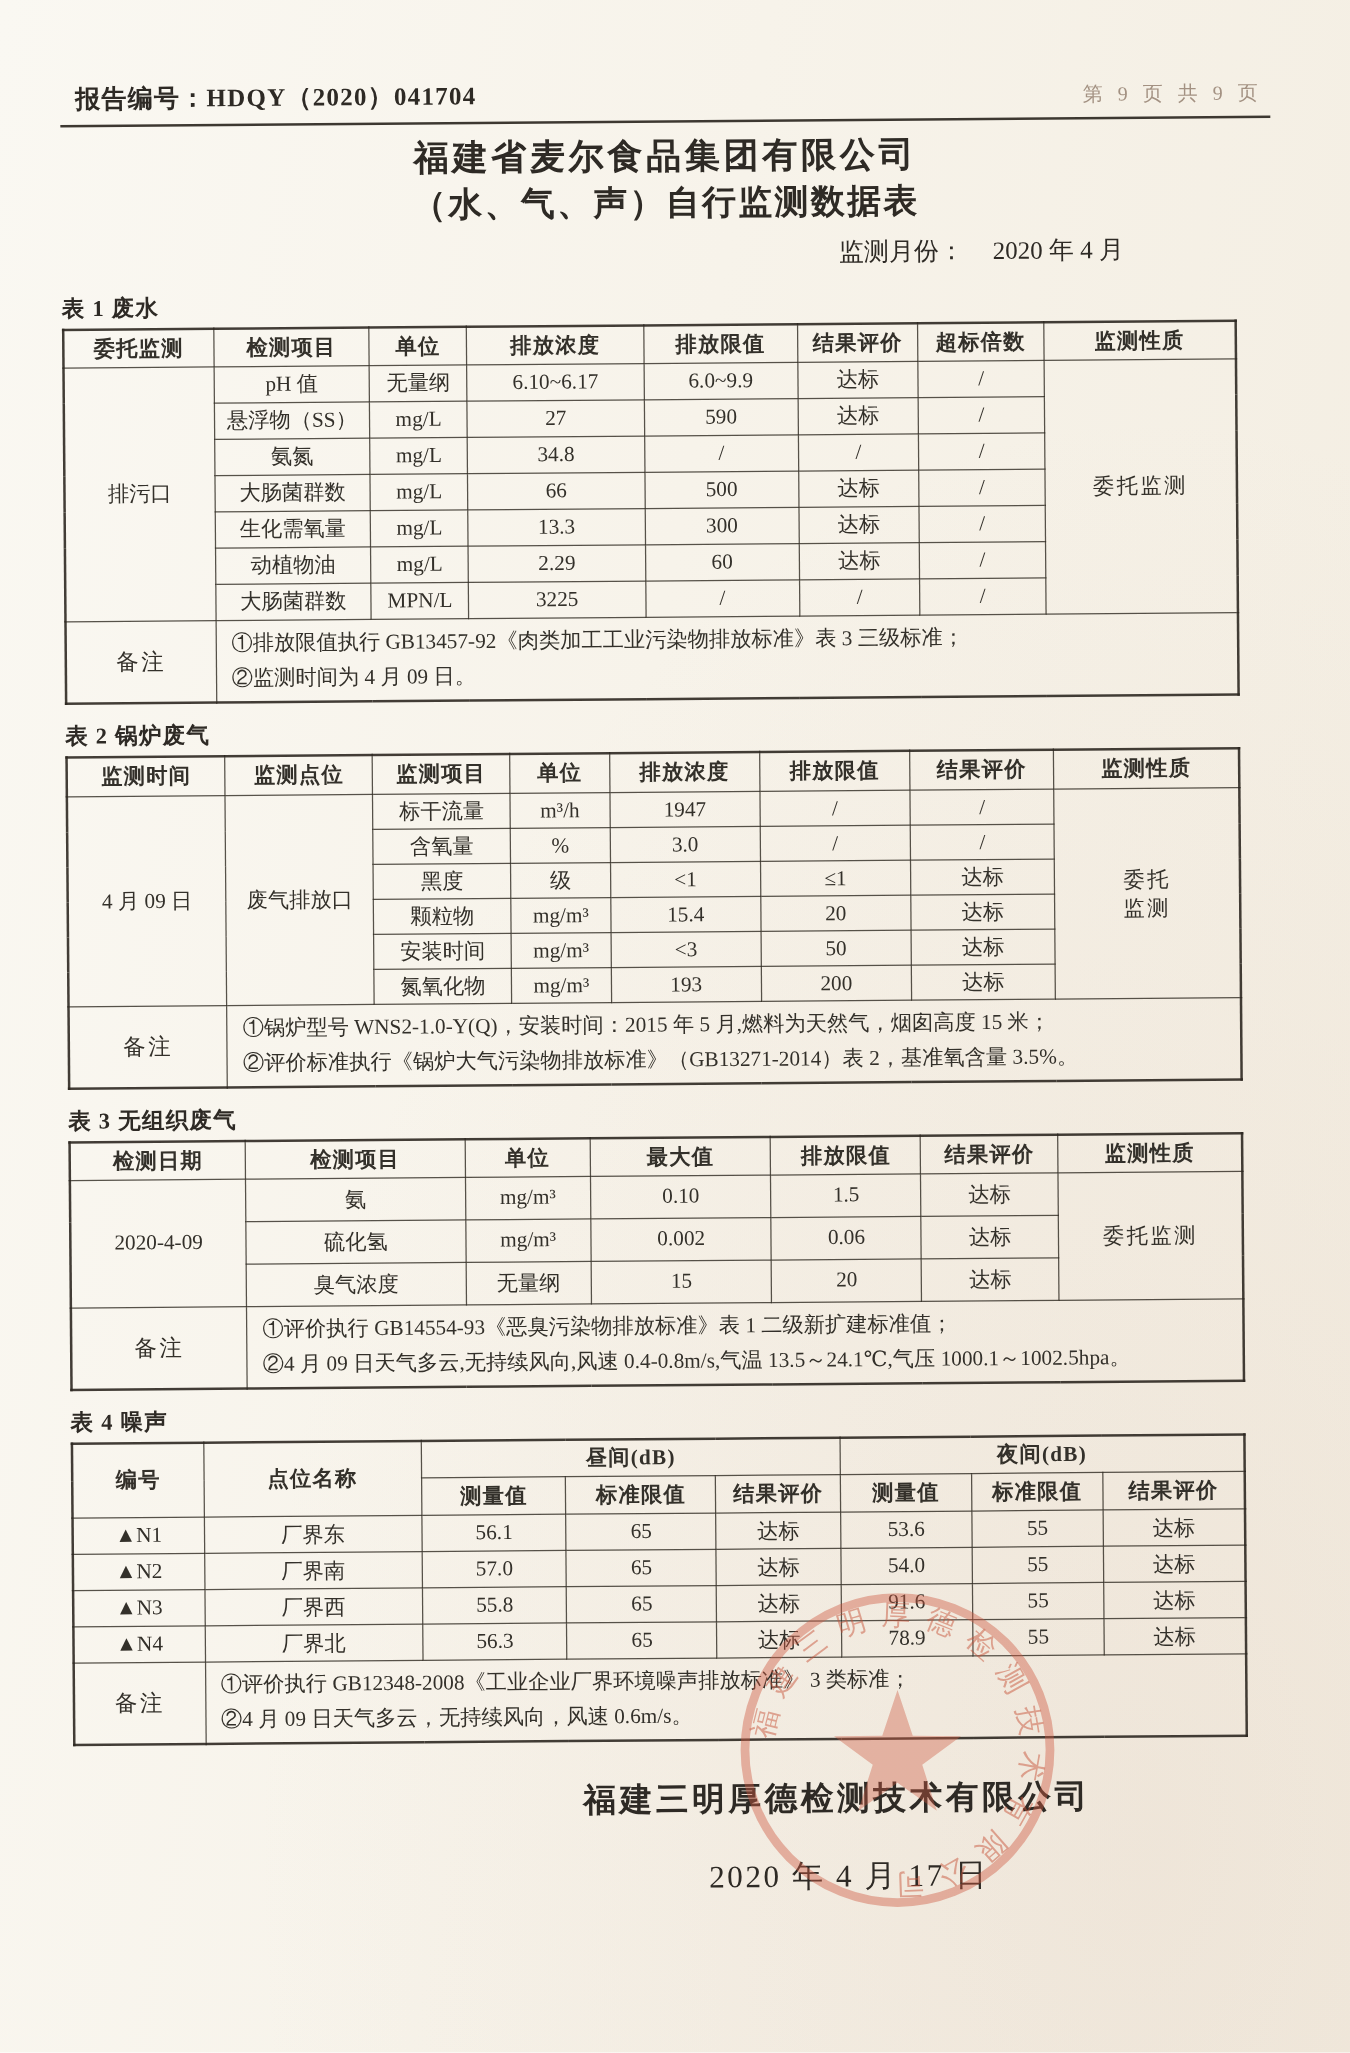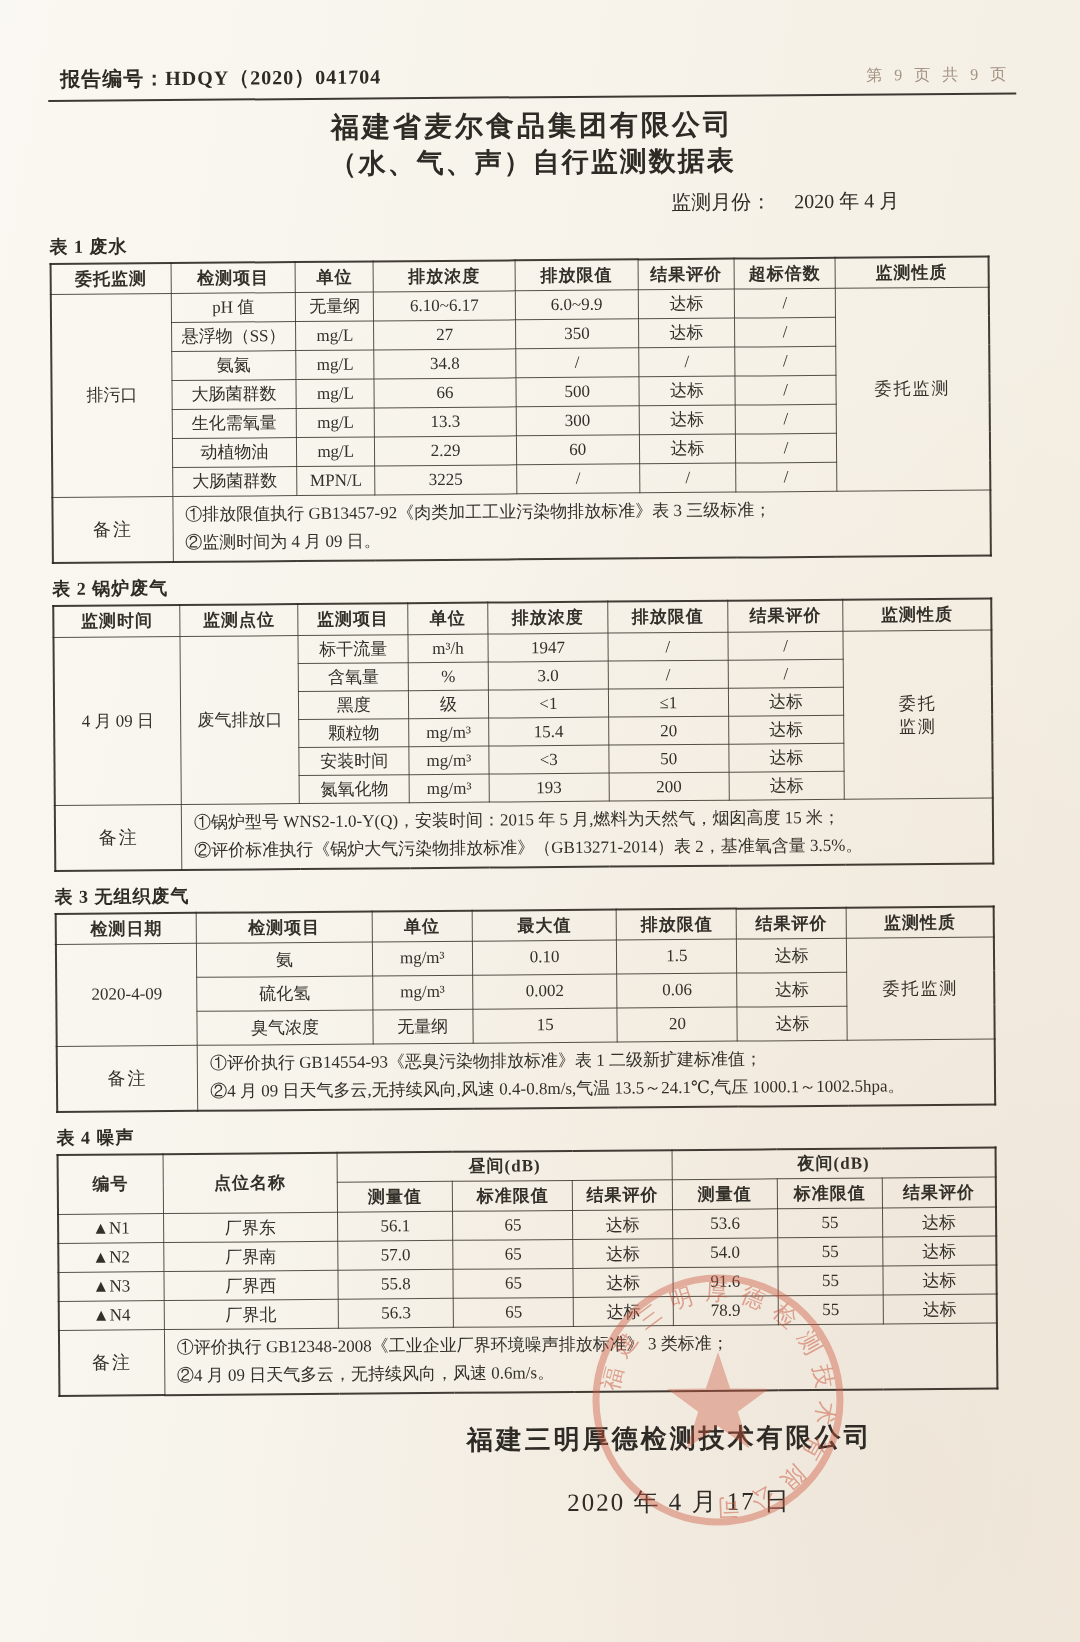--- a/index.html
+++ b/index.html
@@ -104,21 +104,21 @@
       <td>6.10~6.17</td>
       <td>6.0~9.9</td>
       <td>达标</td>
       <td>/</td>
       <td rowspan="7" class="nature">委托监测</td>
     </tr>
     <tr>
       <td>悬浮物（SS）</td>
       <td>mg/L</td>
       <td>27</td>
-      <td>350</td>
+      <td>590</td>
       <td>达标</td>
       <td>/</td>
     </tr>
     <tr>
       <td>氨氮</td>
       <td>mg/L</td>
       <td>34.8</td>
       <td>/</td>
       <td>/</td>
       <td>/</td>

